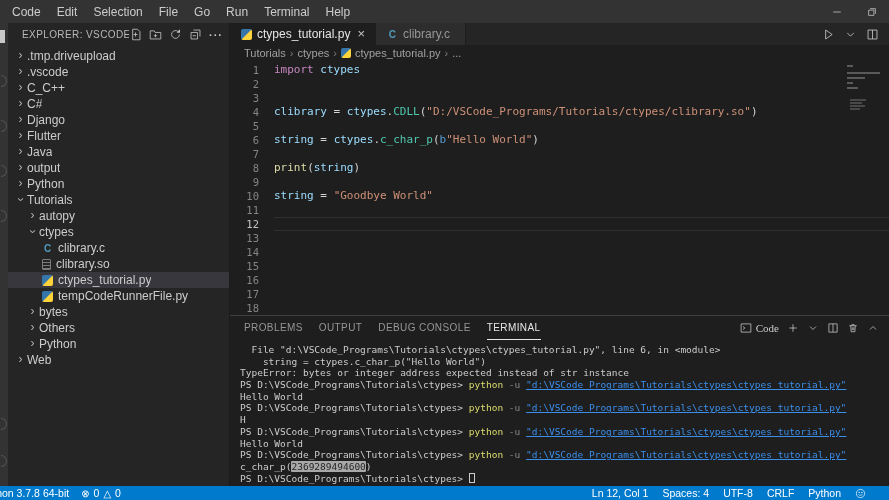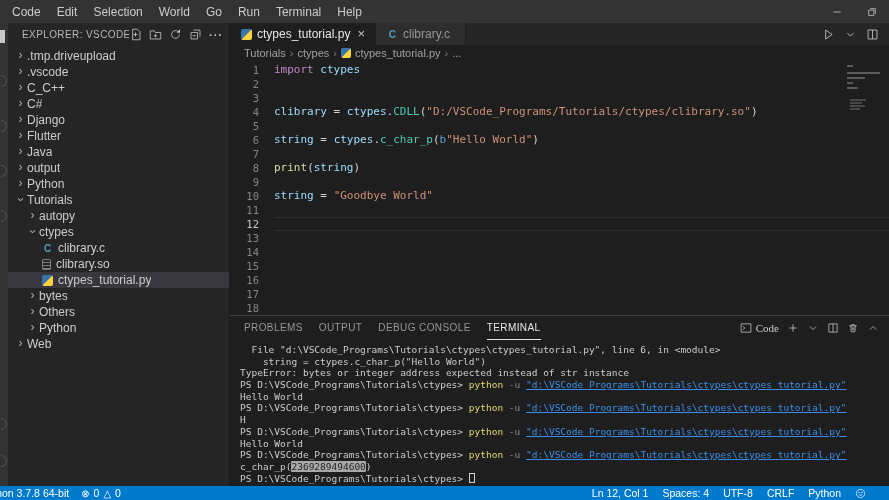--- a/index.html
+++ b/index.html
@@ -112,21 +112,21 @@
 </head>
 <body>
 
 <div class="app">
 
   <div class="titlebar">
     <div class="menubar">
         <span class="menu-item">Code</span>
         <span class="menu-item">Edit</span>
         <span class="menu-item">Selection</span>
-        <span class="menu-item">World</span>
+        <span class="menu-item">File</span>
         <span class="menu-item">Go</span>
         <span class="menu-item">Run</span>
         <span class="menu-item">Terminal</span>
         <span class="menu-item">Help</span>
       </div>
     <div class="winctrls">
       <span class="winbtn">
         <svg viewBox="0 0 16 16">
             <path stroke="#cccccc" d="M3 8h10" fill="none"></path>
           </svg>
@@ -235,20 +235,24 @@
             <span class="fic c">C</span>
             <span class="tlabel">clibrary.c</span>
           </span>
           <span class="trow" style="display: flex; padding-left: 32px;">
             <span class="fic so"></span>
             <span class="tlabel">clibrary.so</span>
           </span>
           <span class="trow selected" style="display: flex; padding-left: 32px;">
             <span class="fic py"></span>
             <span class="tlabel">ctypes_tutorial.py</span>
+          </span>
+          <span class="trow" style="display: flex; padding-left: 32px;">
+            <span class="fic py"></span>
+            <span class="tlabel">tempCodeRunnerFile.py</span>
           </span>
           <span class="trow" style="display: flex; padding-left: 18px;">
             <span class="chev">›</span>
             <span class="tlabel">bytes</span>
           </span>
           <span class="trow" style="display: flex; padding-left: 18px;">
             <span class="chev">›</span>
             <span class="tlabel">Others</span>
           </span>
           <span class="trow" style="display: flex; padding-left: 18px;">

